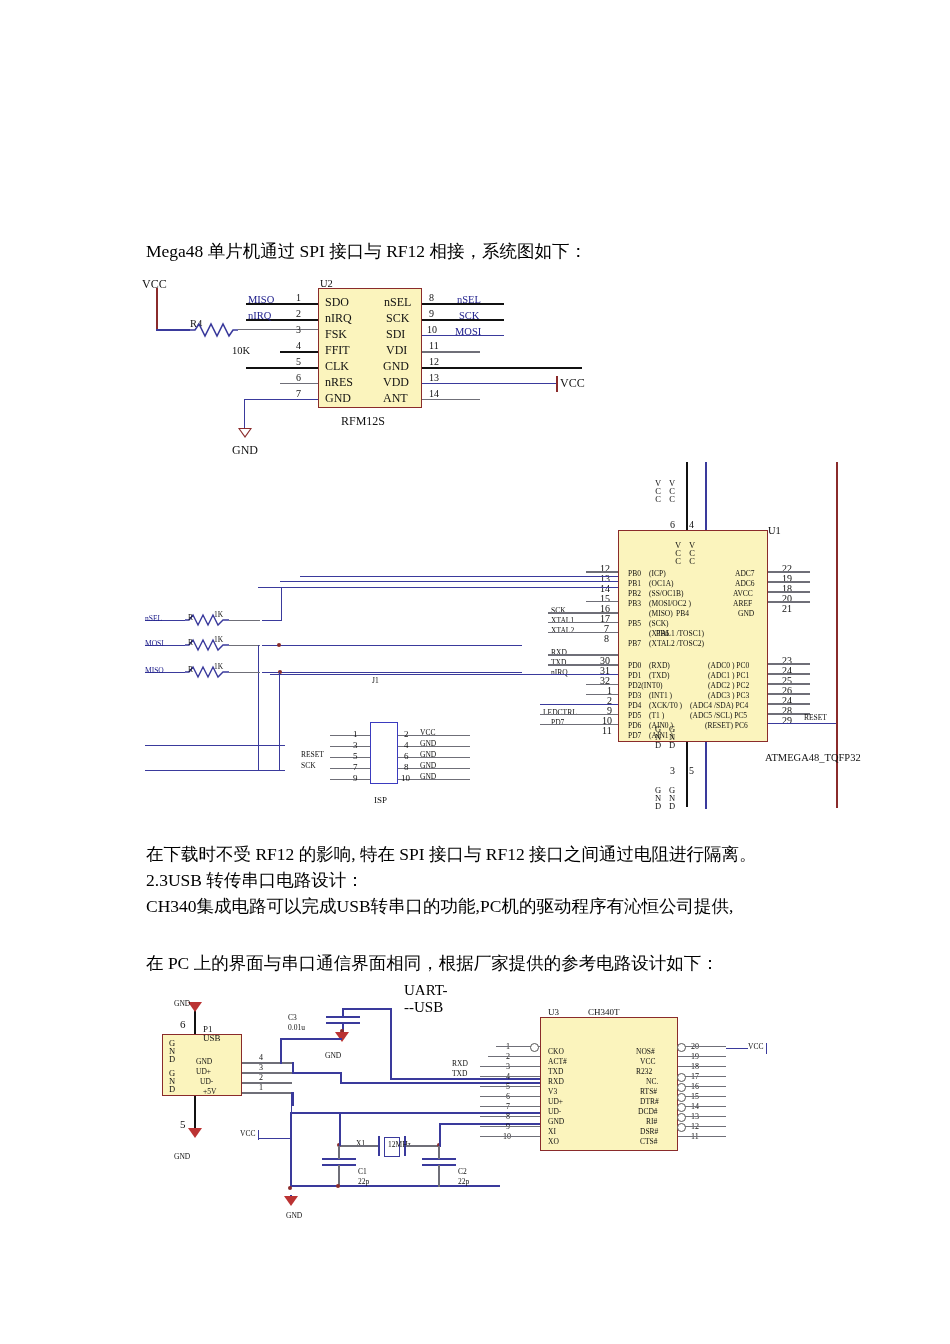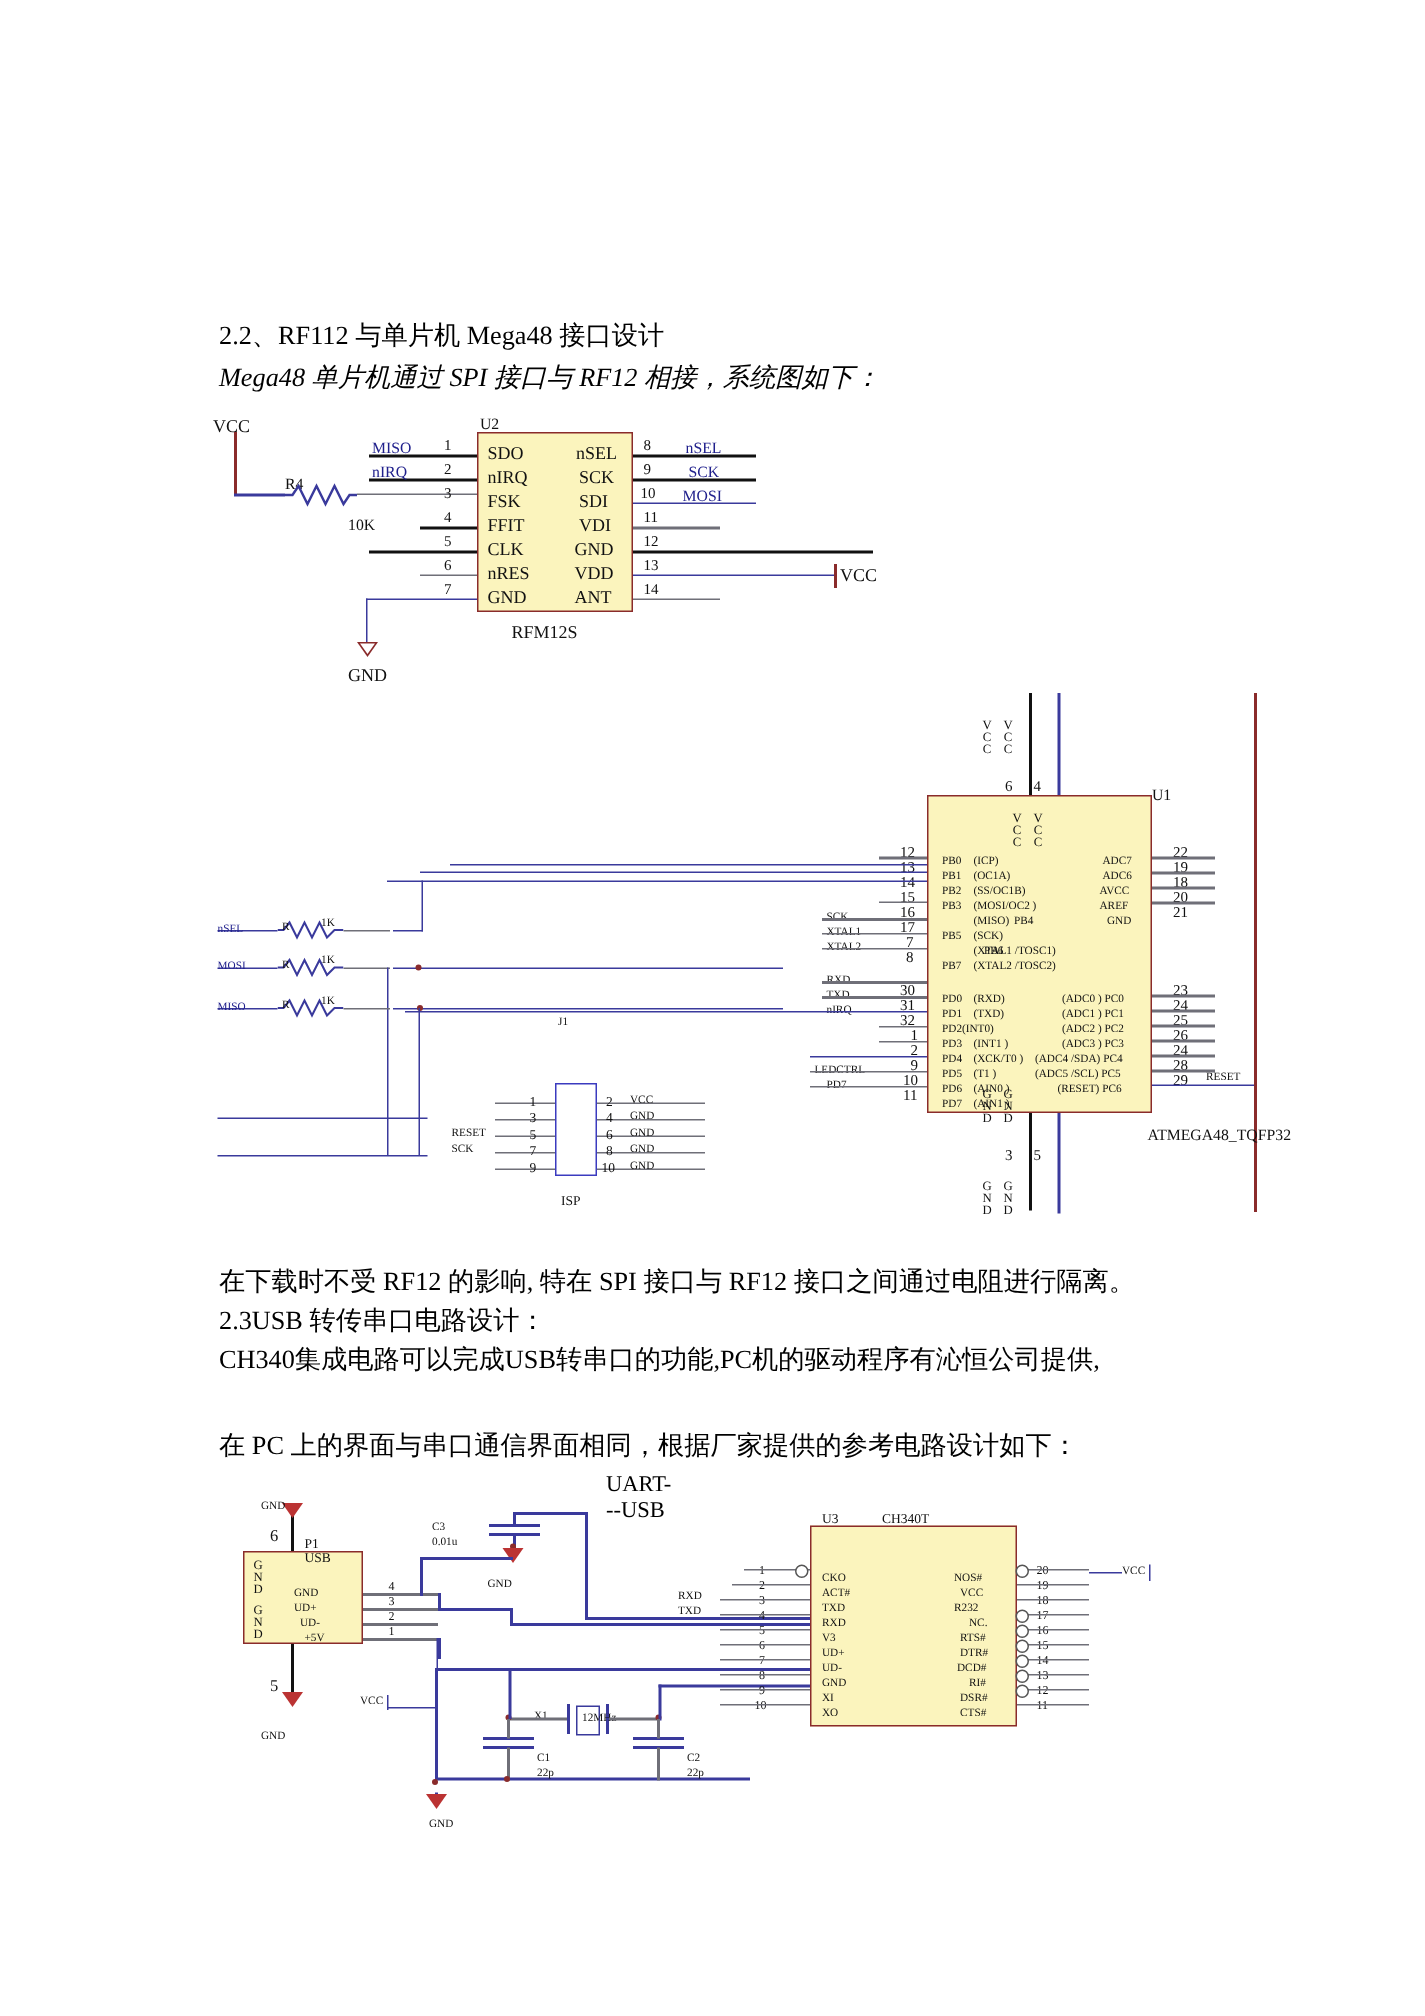--- a/index.html
+++ b/index.html
@@ -91,22 +91,21 @@
 
   .junction { position:absolute; width:4px; height:4px; background:#8a2b2b; border-radius:50%; }
   .invcirc  { position:absolute; width:7px; height:7px; border:1.2px solid #555; border-radius:50%; background:#fff; }
   .title-ctr { position:absolute; font-size:15px; font-family:"Liberation Serif", serif;margin-top:20px; }
 </style>
 </head>
 <body>
 
 <div class="page">
 
-  <div class="para" style="left:146px; top:210px;">2.2、RF112 与单片机 Mega48 接口设计</div>
-  <div class="para" style="left:146px; top:238px;font-style:italic;">Mega48 单片机通过 SPI 接口与 RF12 相接，系统图如下：</div>
+  <div class="para" style="left:146px; top:238px;">Mega48 单片机通过 SPI 接口与 RF12 相接，系统图如下：</div>
 
   <div class="sch">
 
     <div class="lbl md" style="left:142px; top:278px;">VCC</div>
     <div class="wirer" style="left:156px; top:288px; width:1.6px; height:42px;"></div>
     <div class="wireb" style="left:156px; top:329px; width:34px; height:1.6px;"></div>
 
     <div class="lbl" style="left:190px; top:318px;">R4</div>
     <div class="res" style="left:190px; top:322px;">
       <svg width="48" height="16" viewBox="0 0 48 16">

